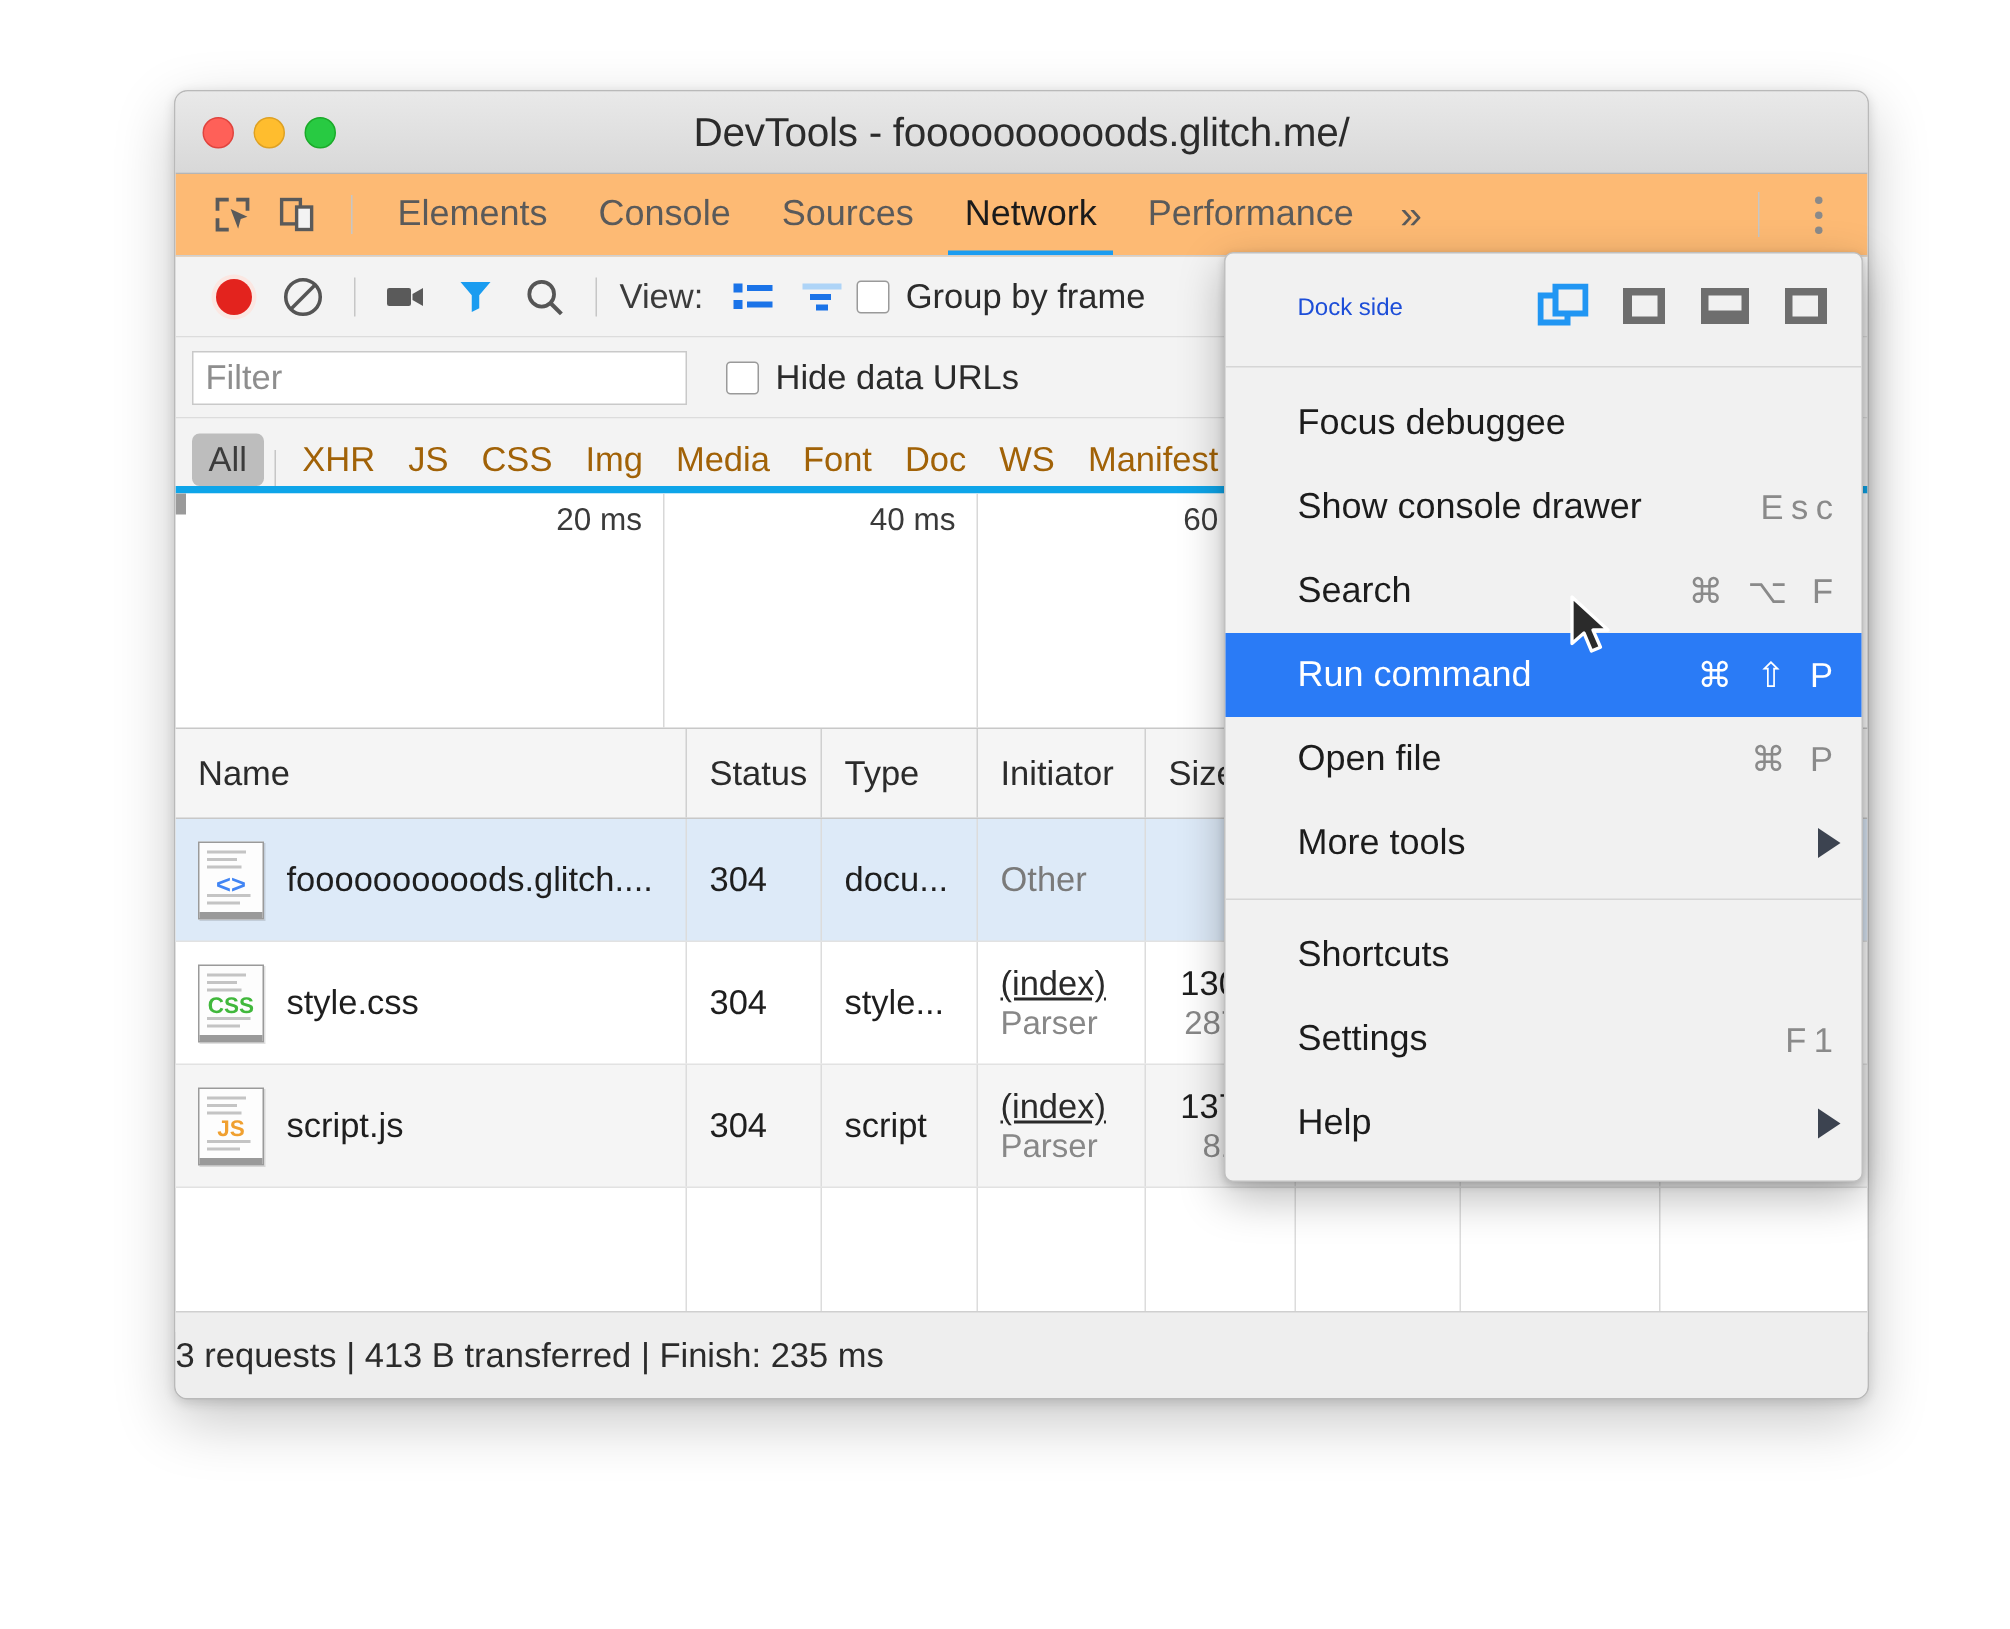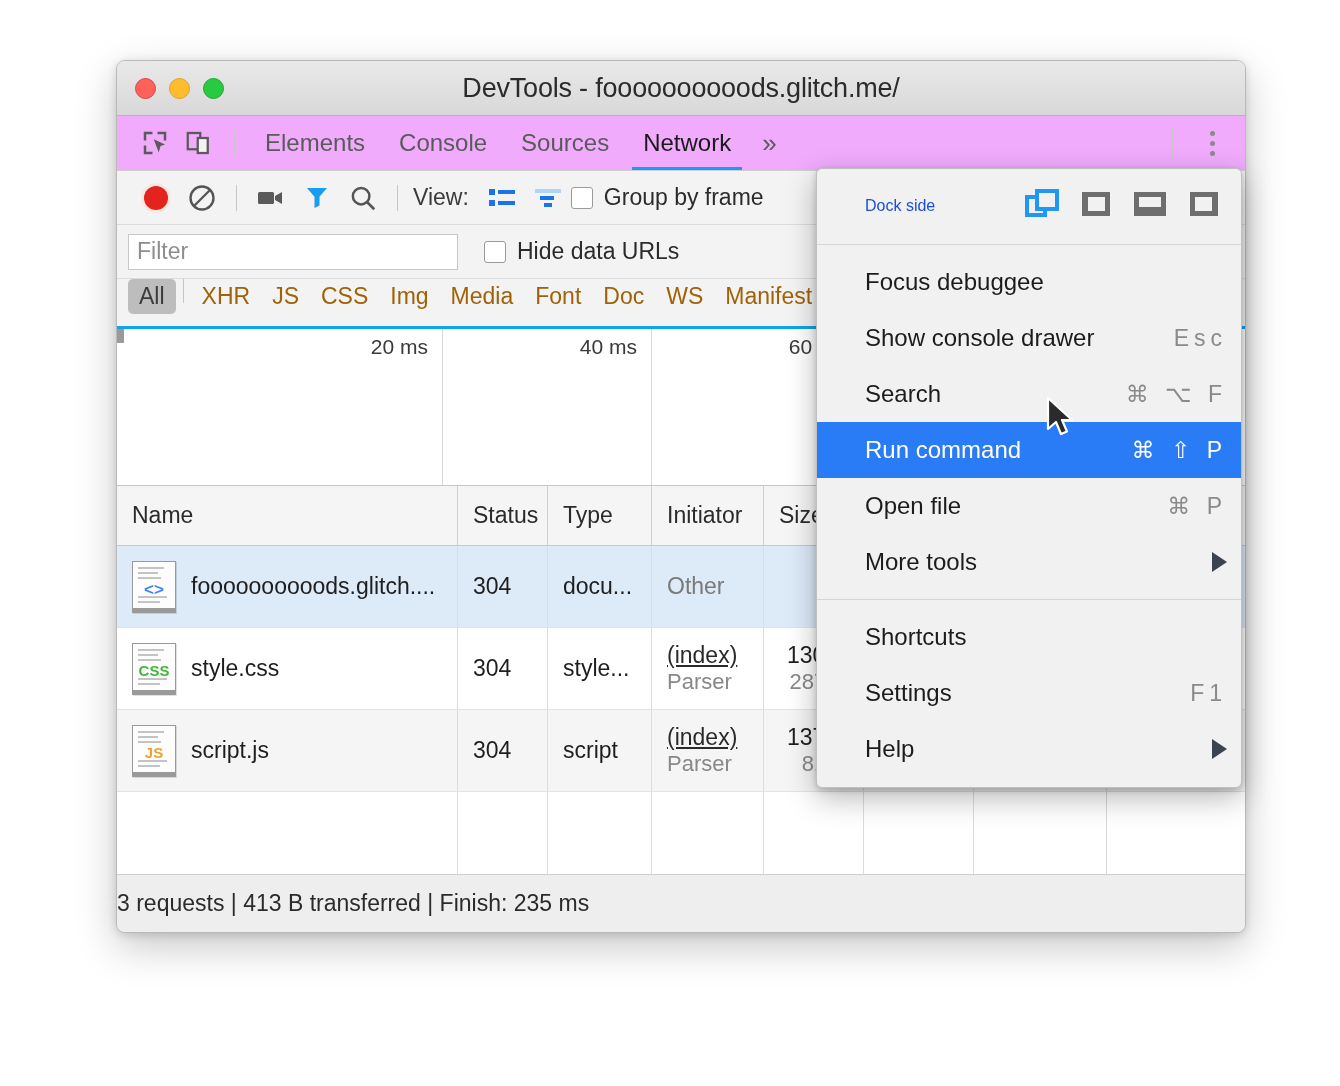--- a/index.html
+++ b/index.html
@@ -33,21 +33,21 @@
   .dot.yellow { background: #ffbd2e; border: 1px solid #dea123; }
   .dot.green { background: #28ca42; border: 1px solid #1aab29; }
   .win-title {
     position: absolute; left: 0; right: 0; text-align: center;
     font-size: 27px; color: #2b2b2b; letter-spacing: -0.2px;
     pointer-events: none;
   }
 
   
   .tabbar {
-    height: 55px; background: #f0abfc;
+    height: 55px; background: #fdba74;
     border-bottom: 1px solid #cfcfcf;
     display: flex; align-items: center; position: relative;
   }
   .tb-icon { width: 44px; height: 44px; display:flex; align-items:center; justify-content:center; }
   .tb-icon:first-child { margin-left: 16px; }
   .tb-sep { width: 1px; height: 26px; background: #c6c6c6; margin: 0 13px; }
   .tabs { display: flex; align-items: center; height: 100%; }
   .tab {
     font-size: 24px; color: #5a5a5a; padding: 0 17px;
     height: 100%; display: flex; align-items: center; position: relative;
@@ -85,22 +85,22 @@
   }
   .filter-input {
     width: 330px; height: 36px; background: #fff; border: 1px solid #c9c9c9;
     font-size: 23px; color: #2b2b2b; padding: 0 8px;
     font-family: "Liberation Sans", sans-serif;
   }
   .filter-input::placeholder { color: #8e8e8e; }
 
   
   .typebar {
-    height: 50px; background: #f3f3f3; border-bottom: 3px solid #0ea5e9;
-    display: flex; align-items: flex-start; padding-left: 11px;
+    height: 50px; background: #f3f3f3; border-bottom: 5px solid #0ea5e9;
+    display: flex; align-items: flex-end; padding-left: 11px;
   }
   .type-chip {
     font-size: 23px; color: #a16207; padding: 4px 11px; border-radius: 5px;
     white-space: nowrap;
   }
   .type-chip.active { background: #bdbdbd; color: #3c3c3c; }
   .type-sep { width: 1px; height: 24px; background: #c6c6c6; margin: 0 7px; }
 
   
   .overview {
@@ -229,20 +229,23 @@
             <span>Elements</span>
           </div>
         <div class="tab">
             <span>Console</span>
           </div>
         <div class="tab">
             <span>Sources</span>
           </div>
         <div class="tab active">
             <span>Network</span>
+          </div>
+        <div class="tab">
+            <span>Performance</span>
           </div>
         <div class="tab more">»</div>
       </div>
       <div class="tabbar-right">
         <div class="vsep"></div>
         <div class="kebab">
             <i></i>
             <i></i>
             <i></i>
           </div>

